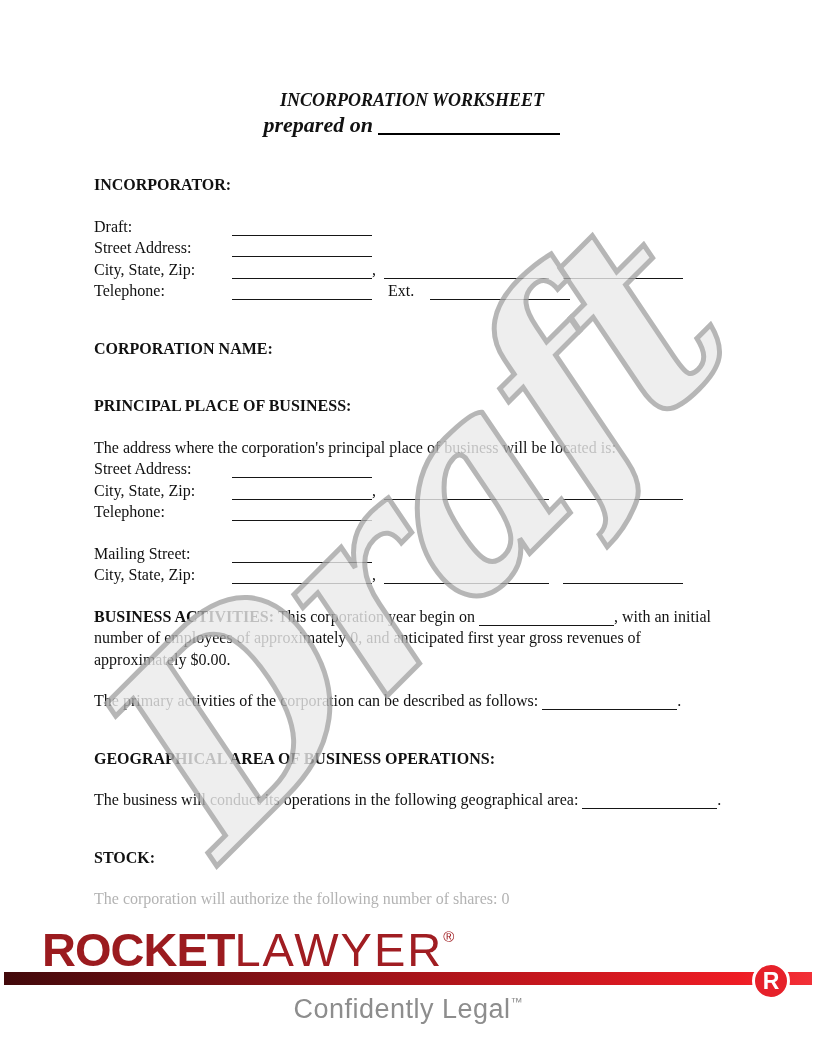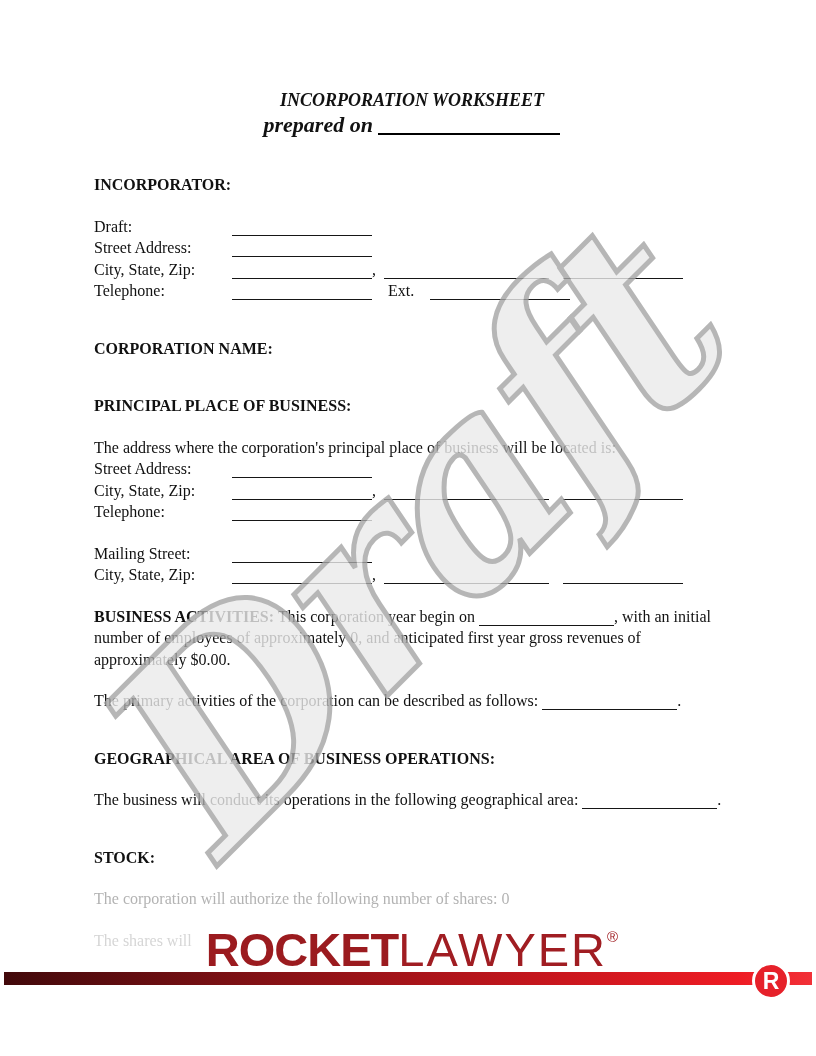--- a/index.html
+++ b/index.html
@@ -38,21 +38,21 @@
     transform:rotate(-45deg); z-index:2; pointer-events:none; opacity:0.8;
   }
   .watermark span {
     font-family:"DejaVu Serif", serif; font-style:italic; font-weight:bold;
     font-size:265px; letter-spacing:-10px;
     color:#ebebeb; -webkit-text-stroke:5px #a5a5a5;
   }
 
   
   .footer-logo {
-    position:absolute; top:914px; left:0; right:16px; text-align:center; z-index:3;
+    position:absolute; top:914px; left:0; right:16px; text-align:left; z-index:3;
     line-height:46px; white-space:nowrap;margin-left:24px;
   }
   .logo-wrap { display:inline-block; background:#ffffff; padding:0 14px; }
   .logo-bold {
     font-family:"Liberation Sans", sans-serif; font-weight:800; font-size:47px;
     color:#9b1b1f; letter-spacing:-1px;
   }
   .logo-light {
     font-family:"Liberation Sans", sans-serif; font-weight:400; font-size:47px;
     color:#a01d22; letter-spacing:2px;
@@ -158,14 +158,17 @@
   </div>
 
   <div class="footer-logo">
     <span class="logo-wrap"><span class="logo-bold">ROCKET</span><span class="logo-light">LAWYER</span><span class="logo-reg">®</span></span>
   </div>
 
   <div class="footer-bar"></div>
 
   <div class="footer-badge">R</div>
 
+  <div class="tagline">
+    <span>Confidently Legal</span><span class="tm">™</span>
+  </div>
 
 </div>
 
 </body></html>

